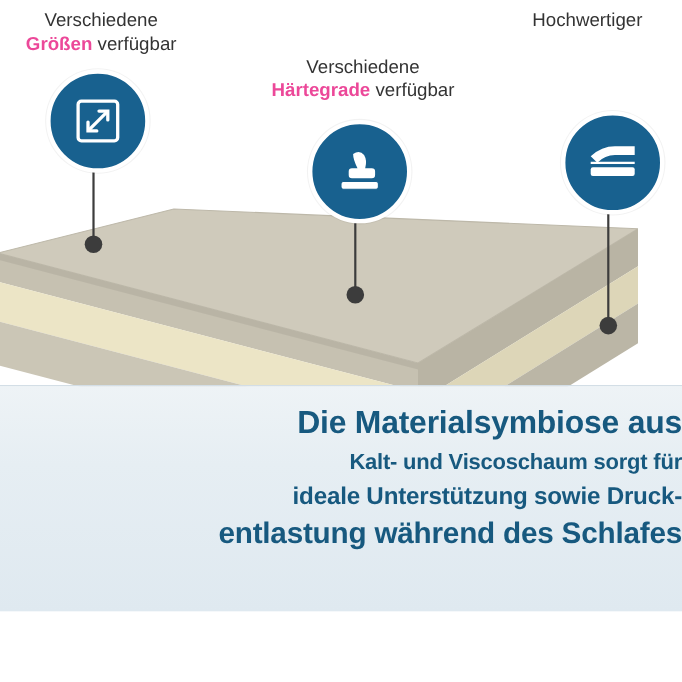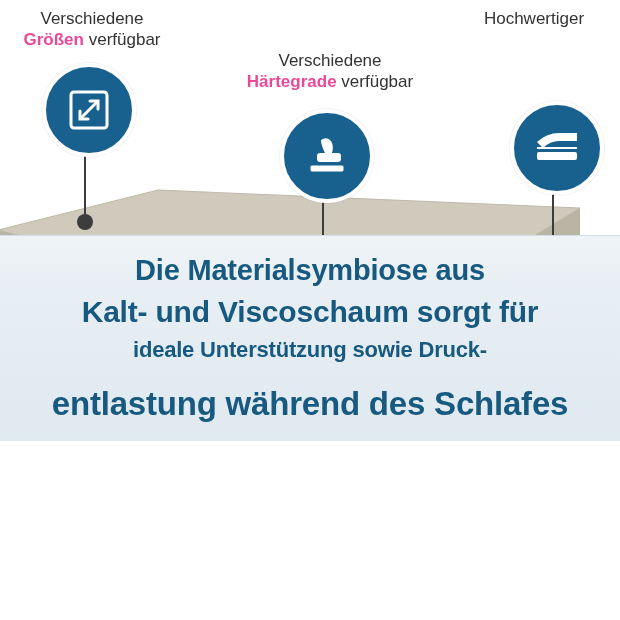--- a/index.html
+++ b/index.html
@@ -9,21 +9,21 @@
   body {
     width: 620px;
     height: 620px;
     overflow: hidden;
     font-family: "Liberation Sans", sans-serif;
     background: #ffffff;
   }
   #stage {
     position: relative;
     width: 620px;
-    height: 441px;
+    height: 556px;
     overflow: hidden;
     background: #ffffff;
   }
 
   
   .mattress {
     position: absolute;
     left: -40px;
     top: 180px;
     width: 620px;
@@ -88,35 +88,35 @@
     width: 620px;
     height: 205px;
     background: linear-gradient(180deg, #eef3f6 0%, #e6eef3 35%, #dfe9f0 100%);
     border-top: 1px solid #d3dee6;
   }
   .caption-text {
     position: absolute;
     left: 0;
     top: 14px;
     width: 620px;
-    text-align: center;
+    text-align: right;
     color: #17597f;
     font-size: 30px;
     font-weight: bold;
     line-height: 1.42;
     letter-spacing: -0.2px;
   }
   .caption-line {
     display: block;
     white-space: nowrap;
   }
   .caption-line.l1 { font-size: 29px; }
-  .caption-line.l2 { font-size: 30px; }
+  .caption-line.l2 { font-size: 20px; }
   .caption-line.l3 { font-size: 22px; }
-  .caption-line.l4 { font-size: 33px; margin-top: 16px; }
+  .caption-line.l4 { font-size: 27px; }
 </style>
 </head>
 <body>
 
 <div id="stage">
 
   <div class="mattress">
     <svg class="mattress-top" viewBox="0 0 620 260" preserveAspectRatio="none">
 
       <polygon points="198,10 620,28 420,150 38,50" fill="#cfcabb"></polygon>

